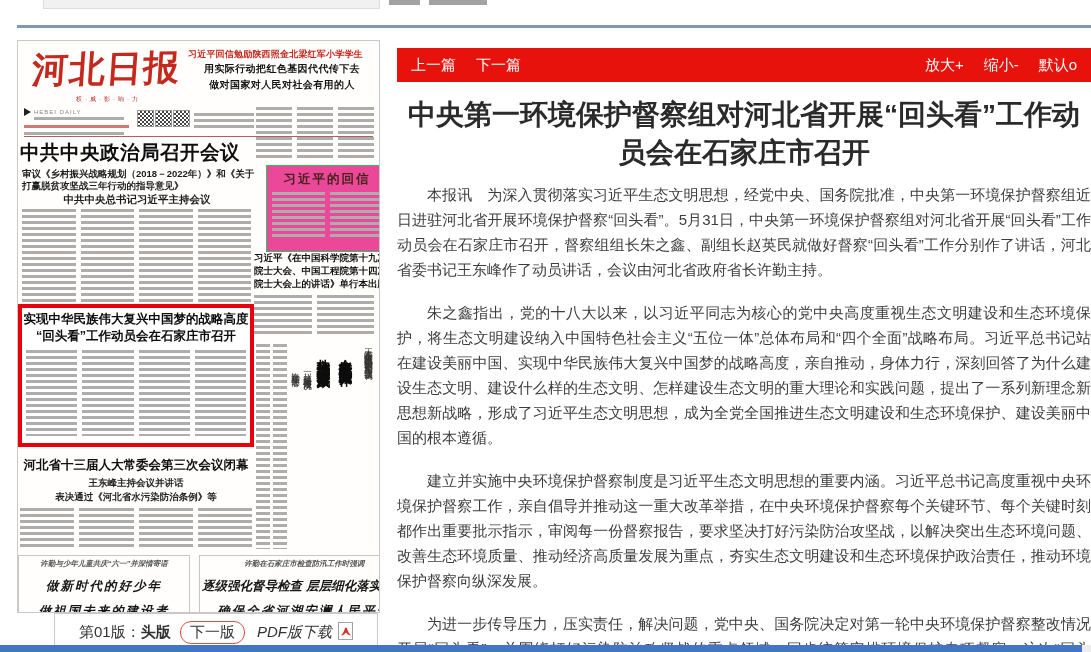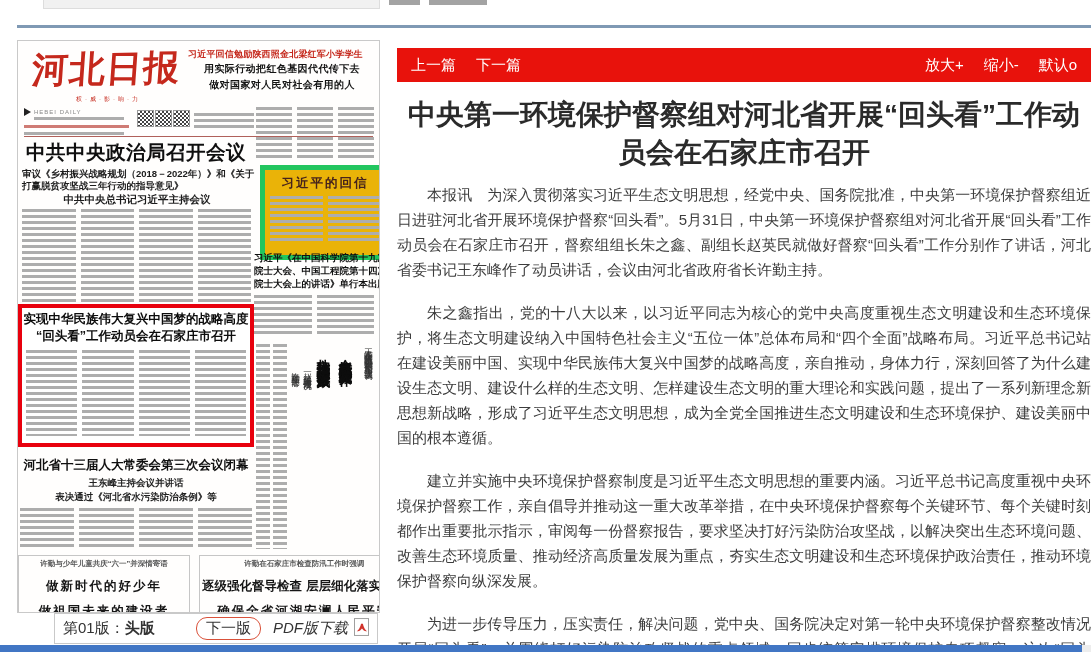--- a/index.html
+++ b/index.html
@@ -23,49 +23,49 @@
   .masthead-slogan{left:58px;top:54px;font-size:6px;color:#c5281c;letter-spacing:3px;white-space:nowrap;}
   .mh-right{left:170px;top:7px;width:188px;}
   .mh-kicker{color:#c5281c;font-size:9px;font-weight:bold;white-space:nowrap;letter-spacing:.2px;}
   .mh-bold{color:#141414;font-size:10px;font-weight:900;white-space:nowrap;letter-spacing:.4px;line-height:16px;text-align:center;}
   .infobar{left:6px;top:64px;width:349px;height:31px;border-bottom:1px solid #b0605a;}
   .logo-mark{left:0;top:3px;width:0;height:0;border-left:7px solid #222;border-top:4px solid transparent;border-bottom:4px solid transparent;}
   .hebei-daily{left:10px;top:4px;font-size:6px;color:#888;letter-spacing:1px;}
   .sim{background-image:repeating-linear-gradient(to bottom,#adadad 0 3px,transparent 3px 6px);}
   .sim-red{background-image:repeating-linear-gradient(to bottom,#cf7b74 0 3px,transparent 3px 6px);}
   .qr{width:15px;height:15px;background:repeating-conic-gradient(#444 0 25%,#fff 0 50%);background-size:4px 4px;border:1px solid #999;}
-  .lead-hl{left:2px;top:98px;width:232px;text-align:center;font-size:19.5px;font-weight:900;color:#0f0f0f;letter-spacing:.5px;white-space:nowrap;}
+  .lead-hl{left:2px;top:98px;width:232px;text-align:left;font-size:19.5px;font-weight:900;color:#0f0f0f;letter-spacing:.5px;white-space:nowrap;}
   .lead-sub1{left:4px;top:127px;width:230px;font-size:9.5px;font-weight:bold;color:#1c1c1c;text-align:center;white-space:nowrap;}
   .lead-sub2{left:4px;top:139px;width:230px;font-size:9.5px;font-weight:bold;color:#1c1c1c;text-align:left;white-space:nowrap;}
   .lead-sub3{left:4px;top:152px;width:230px;font-size:10.5px;font-weight:bold;color:#1c1c1c;text-align:center;white-space:nowrap;}
   .cols{display:flex;gap:5px;}
   .cols>div{flex:1;}
-  .reply-box{left:242px;top:124px;width:120px;height:85px;background:#eab308;border:5px solid #22c55e;}
+  .reply-box{left:248px;top:124px;width:120px;height:85px;background:#ec4899;border:1px solid #22c55e;}
   .reply-title{margin-top:5px;text-align:center;font-size:12.5px;font-weight:900;color:#46231c;
                font-family:"DejaVu Serif","Liberation Serif",serif;letter-spacing:2px;}
   .book{left:236px;top:210px;width:121px;font-size:9.5px;font-weight:900;color:#111;line-height:13px;white-space:nowrap;}
   .hl-box{left:0;top:263px;width:228px;height:135px;border:4px solid #e8000d;background:#fff;padding:0;}
   .hl-line{text-align:center;font-size:12.5px;font-weight:900;color:#0d0d0d;white-space:nowrap;line-height:17px;}
   .npc-hl{left:0;top:416px;width:236px;text-align:center;font-size:12.5px;font-weight:900;color:#0f0f0f;white-space:nowrap;}
   .npc-sub{width:236px;text-align:center;font-size:9.5px;font-weight:bold;color:#222;white-space:nowrap;}
   .vert-area{left:238px;top:299px;width:119px;height:215px;}
   .vtext{writing-mode:vertical-rl;text-orientation:upright;}
   .v-intro{right:0;top:2px;font-size:8.5px;color:#333;letter-spacing:1px;height:210px;}
   .v-head{top:8px;font-size:13.5px;font-weight:900;color:#0d0d0d;letter-spacing:1px;height:205px;}
   .v-by{top:26px;font-size:8.5px;color:#333;letter-spacing:1px;height:150px;}
   .v-sim{top:4px;width:14px;height:205px;}
   .bottom-boxes{left:0;top:514px;width:357px;display:flex;gap:9px;}
-  .bbox{border:1px solid #c6c6c6;padding:3px 2px 12px;}
+  .bbox{border:1px solid #c6c6c6;padding:3px 2px 12px;font-style:italic;}
   .bbox .kick{text-align:center;font-size:7.5px;color:#555;font-weight:bold;white-space:nowrap;}
   .bbox .big{text-align:center;font-size:12.5px;font-weight:900;color:#161616;white-space:nowrap;letter-spacing:2px;line-height:17px;
              font-family:"DejaVu Serif","Liberation Serif",serif;margin-top:8px;}
 
   
-  .pagenav{left:54px;top:613px;width:324px;height:31px;border:1px solid #c9c9c9;background:#fff;
-           display:flex;align-items:center;padding:0 8px;box-sizing:border-box;font-size:15px;color:#333;}
+  .pagenav{left:54px;top:613px;width:324px;height:39px;border:1px solid #c9c9c9;background:#fff;
+           display:flex;align-items:center;padding:0 24px;box-sizing:border-box;font-size:15px;color:#333;}
   .pagenav .plabel{white-space:nowrap;}
   .pagenav b{font-weight:900;}
   .next-pill{margin-left:auto;border:1px solid #d9513a;border-radius:11px;padding:1px 9px;color:#333;cursor:pointer;white-space:nowrap;}
   .pdf-link{margin-left:12px;cursor:pointer;white-space:nowrap;font-style:italic;}
   .pdf-ico{margin-left:6px;display:inline-block;vertical-align:-3px;}
 
   
   .rightpane{left:397px;top:48px;width:694px;}
   .toolbar{height:34px;background:#e8120c;display:flex;align-items:center;justify-content:space-between;
            padding:0 14px;color:#fff;font-size:15px;}

